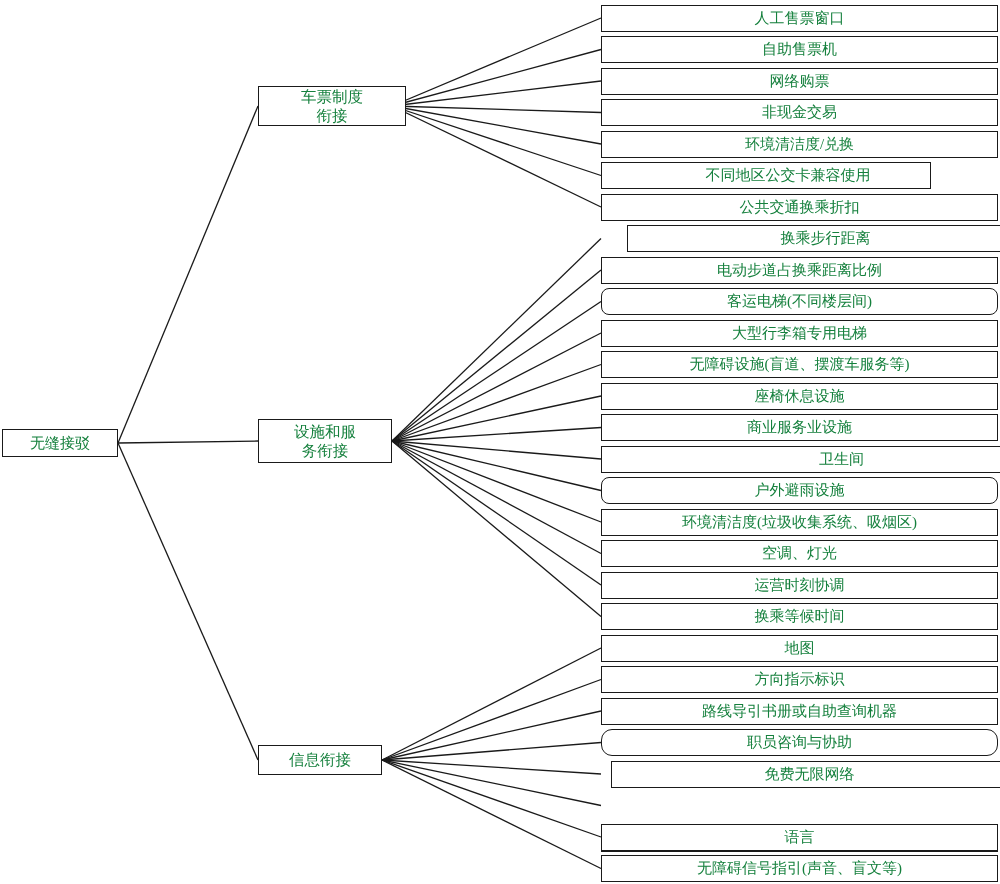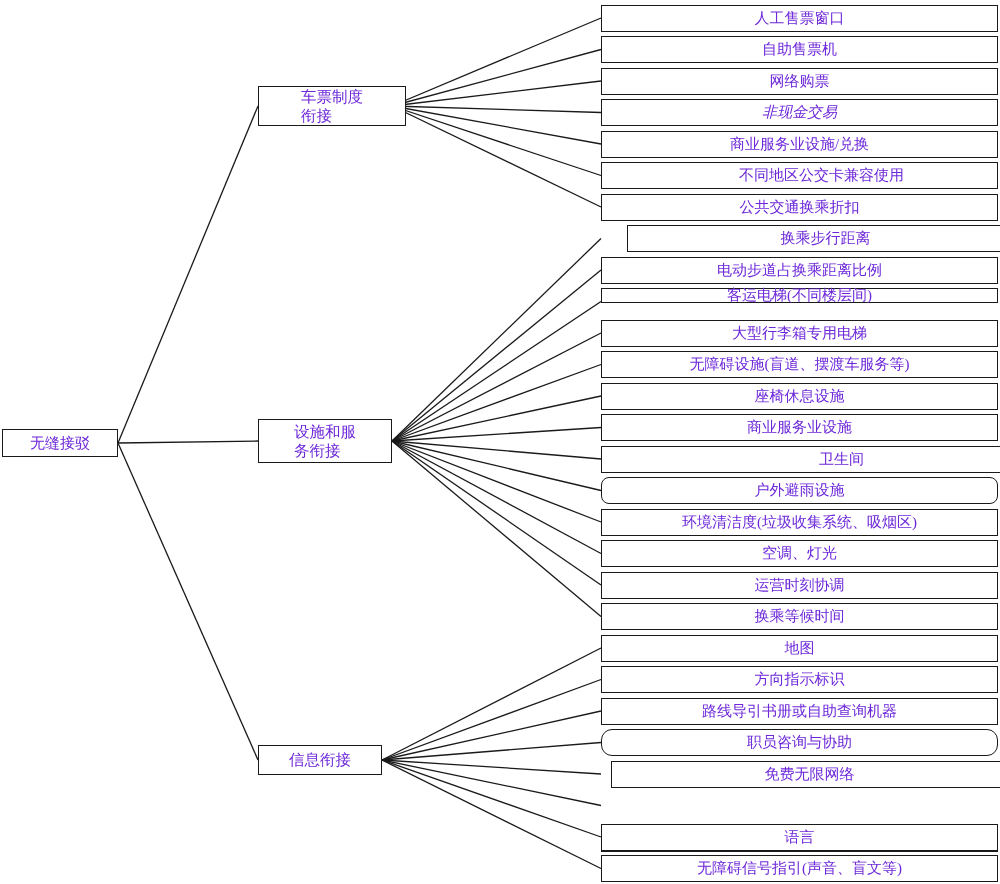--- a/index.html
+++ b/index.html
@@ -23,22 +23,23 @@
     height: 884px;
   }
   .node {
     position: absolute;
     box-sizing: border-box;
     background: #ffffff;
     border: 1.4px solid #1a1a1a;
     display: flex;
     align-items: center;
     justify-content: center;
+    text-align: center;
     white-space: pre-line;
-    color: #6d28d9;
+    color: #15803d;
     font-size: 15px;
     line-height: 1.25;
     z-index: 2;
   }
   .node.leaf { font-size: 15px; }
   .node.mid  { font-size: 15.5px; }
   .node.root { font-size: 15px; }
 </style>
 </head>
 <body>
@@ -77,29 +78,29 @@
       <line x1="382" y1="760" x2="601" y2="837" stroke="#1a1a1a" stroke-width="1.3"></line>
       <line x1="382" y1="760" x2="601" y2="868.5" stroke="#1a1a1a" stroke-width="1.3"></line>
     </svg>
   <div id="nodes">
       <div class="node root" style="left: 2px; top: 429px; width: 116px; height: 28px;">无缝接驳</div>
       <div class="node mid" style="left: 258px; top: 86px; width: 148px; height: 40px;">车票制度
 衔接</div>
       <div class="node leaf" style="left: 601px; top: 4.5px; width: 397px; height: 27px;">人工售票窗口</div>
       <div class="node leaf" style="left: 601px; top: 36px; width: 397px; height: 27px;">自助售票机</div>
       <div class="node leaf" style="left: 601px; top: 67.5px; width: 397px; height: 27px;">网络购票</div>
-      <div class="node leaf" style="left: 601px; top: 99px; width: 397px; height: 27px; font-style: italic;">非现金交易</div>
-      <div class="node leaf" style="left: 601px; top: 130.5px; width: 397px; height: 27px;">商业服务业设施/兑换</div>
-      <div class="node leaf" style="left: 601px; top: 162px; width: 397px; height: 27px; padding-left: 44px;">不同地区公交卡兼容使用</div>
+      <div class="node leaf" style="left: 601px; top: 99px; width: 397px; height: 27px;">非现金交易</div>
+      <div class="node leaf" style="left: 601px; top: 130.5px; width: 397px; height: 27px;">环境清洁度/兑换</div>
+      <div class="node leaf" style="left: 601px; top: 162px; width: 330px; height: 27px; padding-left: 44px;">不同地区公交卡兼容使用</div>
       <div class="node leaf" style="left: 601px; top: 193.5px; width: 397px; height: 27px;">公共交通换乘折扣</div>
       <div class="node mid" style="left: 258px; top: 419px; width: 134px; height: 44px;">设施和服
 务衔接</div>
       <div class="node leaf" style="left: 627px; top: 225px; width: 397px; height: 27px;">换乘步行距离</div>
       <div class="node leaf" style="left: 601px; top: 256.5px; width: 397px; height: 27px;">电动步道占换乘距离比例</div>
-      <div class="node leaf" style="left: 601px; top: 288px; width: 397px; height: 15px;">客运电梯(不同楼层间)</div>
+      <div class="node leaf" style="left: 601px; top: 288px; width: 397px; height: 27px; border-radius: 8px;">客运电梯(不同楼层间)</div>
       <div class="node leaf" style="left: 601px; top: 319.5px; width: 397px; height: 27px;">大型行李箱专用电梯</div>
       <div class="node leaf" style="left: 601px; top: 351px; width: 397px; height: 27px;">无障碍设施(盲道、摆渡车服务等)</div>
       <div class="node leaf" style="left: 601px; top: 382.5px; width: 397px; height: 27px;">座椅休息设施</div>
       <div class="node leaf" style="left: 601px; top: 414px; width: 397px; height: 27px;">商业服务业设施</div>
       <div class="node leaf" style="left: 601px; top: 445.5px; width: 453px; height: 27px; padding-left: 28px;">卫生间</div>
       <div class="node leaf" style="left: 601px; top: 477px; width: 397px; height: 27px; border-radius: 8px;">户外避雨设施</div>
       <div class="node leaf" style="left: 601px; top: 508.5px; width: 397px; height: 27px;">环境清洁度(垃圾收集系统、吸烟区)</div>
       <div class="node leaf" style="left: 601px; top: 540px; width: 397px; height: 27px;">空调、灯光</div>
       <div class="node leaf" style="left: 601px; top: 571.5px; width: 397px; height: 27px;">运营时刻协调</div>
       <div class="node leaf" style="left: 601px; top: 603px; width: 397px; height: 27px;">换乘等候时间</div>

